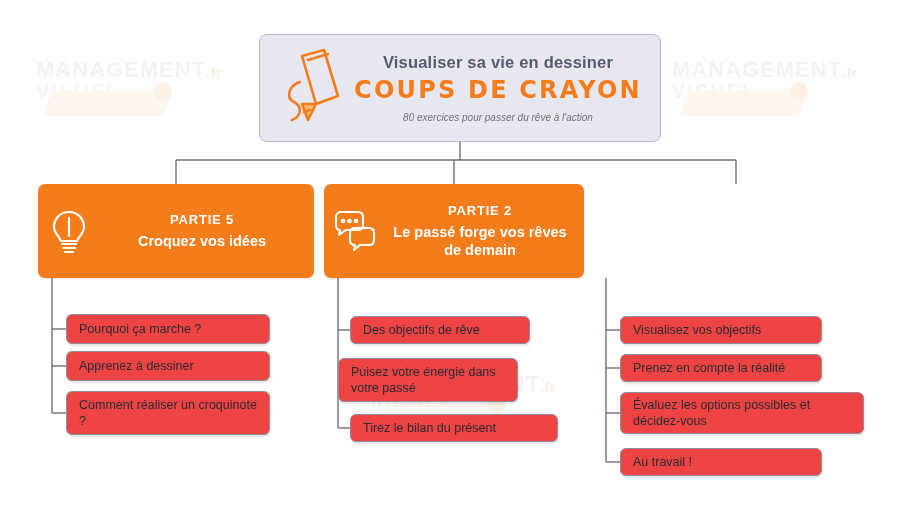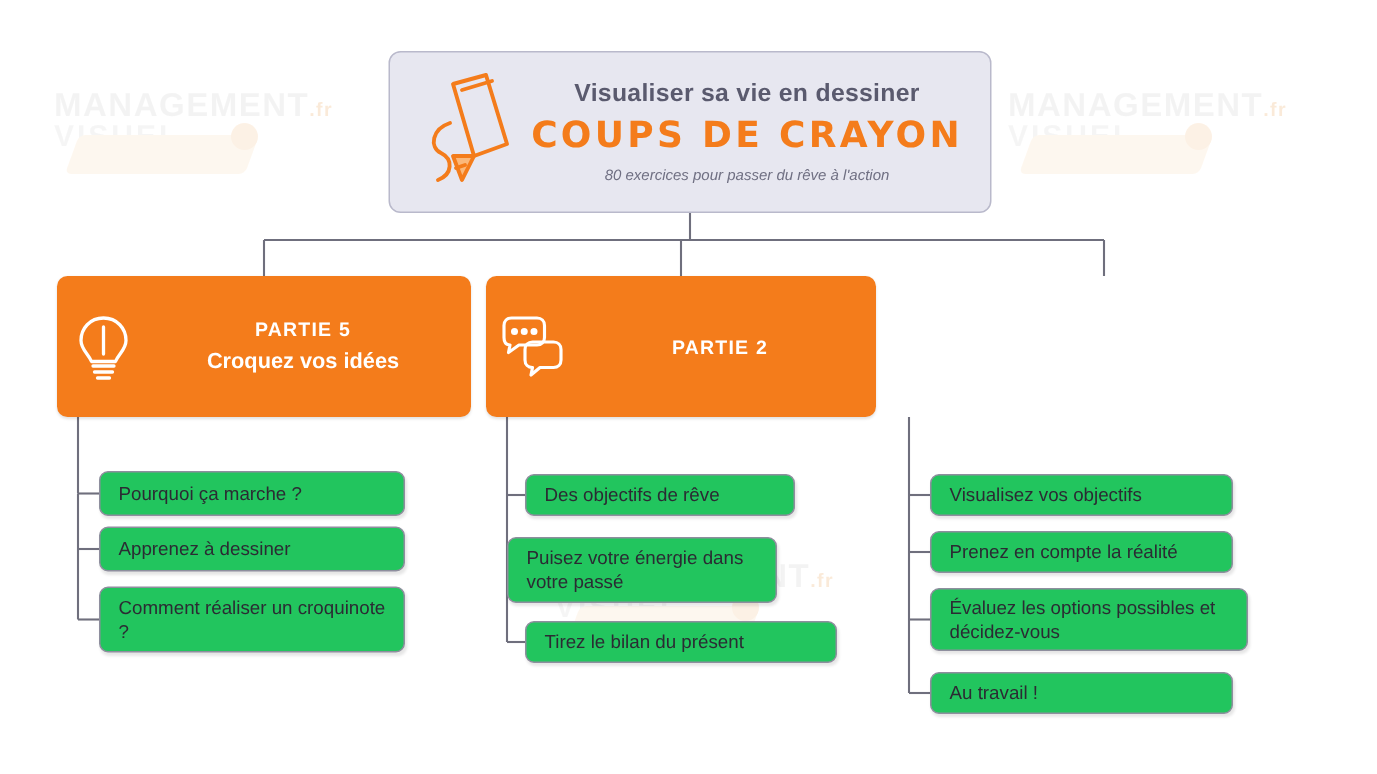--- a/index.html
+++ b/index.html
@@ -143,21 +143,21 @@
     margin-top: 5px;
   }
 
   #part1 { left: 38px;  top: 184px; width: 276px; height: 94px; }
   #part2 { left: 324px; top: 184px; width: 260px; height: 94px; }
   #part3 { left: 592px; top: 184px; width: 288px; height: 94px; }
 
   
   .leaf {
     position: absolute;
-    background: #22c55e;
+    background: #ef4444;
     border: 1px solid #8e8e9e;
     border-radius: 6px;
     box-sizing: border-box;
     display: flex;
     align-items: center;
     padding: 4px 12px;
     font-size: 12.5px;
     color: #2b2b33;
     line-height: 1.3;
     box-shadow: 1px 2px 2px rgba(0,0,0,0.10);
@@ -279,40 +279,41 @@
           <path d="M4 8 C4 5, 6 3, 9 3 L26 3 C29 3, 31 5, 31 8 L31 16 C31 19, 29 21, 26 21 L14 21 L7 26 L8 21 C5 21, 4 19, 4 16 Z"></path>
           <path d="M18 24 C18 21, 20 19, 23 19 L37 19 C40 19, 42 21, 42 24 L42 31 C42 34, 40 36, 37 36 L28 36 L22 41 L23 36 C20 36, 18 34, 18 31 Z"></path>
           <circle cx="11" cy="12" r="1.3" fill="#ffffff"></circle>
           <circle cx="17.5" cy="12" r="1.3" fill="#ffffff"></circle>
           <circle cx="24" cy="12" r="1.3" fill="#ffffff"></circle>
         </g>
       </svg>
     </div>
     <div class="ptexts">
       <div class="plabel">PARTIE 2</div>
+      <div class="ptitle">Le passé forge vos rêves de demain</div>
     </div>
   </div>
 
   <div class="leaf" style="left:350px; top:316px; width:180px; height:28px;">
     <span>Des objectifs de rêve</span>
   </div>
   <div class="leaf" style="left:338px; top:358px; width:180px; height:44px;">
     <span>Puisez votre énergie dans votre passé</span>
   </div>
   <div class="leaf" style="left:350px; top:414px; width:208px; height:28px;">
     <span>Tirez le bilan du présent</span>
   </div>
 
 
   <div class="leaf" style="left:620px; top:316px; width:202px; height:28px;">
     <span>Visualisez vos objectifs</span>
   </div>
   <div class="leaf" style="left:620px; top:354px; width:202px; height:28px;">
     <span>Prenez en compte la réalité</span>
   </div>
-  <div class="leaf" style="left:620px; top:392px; width:212px; height:42px;">
+  <div class="leaf" style="left:620px; top:392px; width:244px; height:42px;">
     <span>Évaluez les options possibles et décidez-vous</span>
   </div>
   <div class="leaf" style="left:620px; top:448px; width:202px; height:28px;">
     <span>Au travail !</span>
   </div>
 
 </div>
 
 </body></html>

